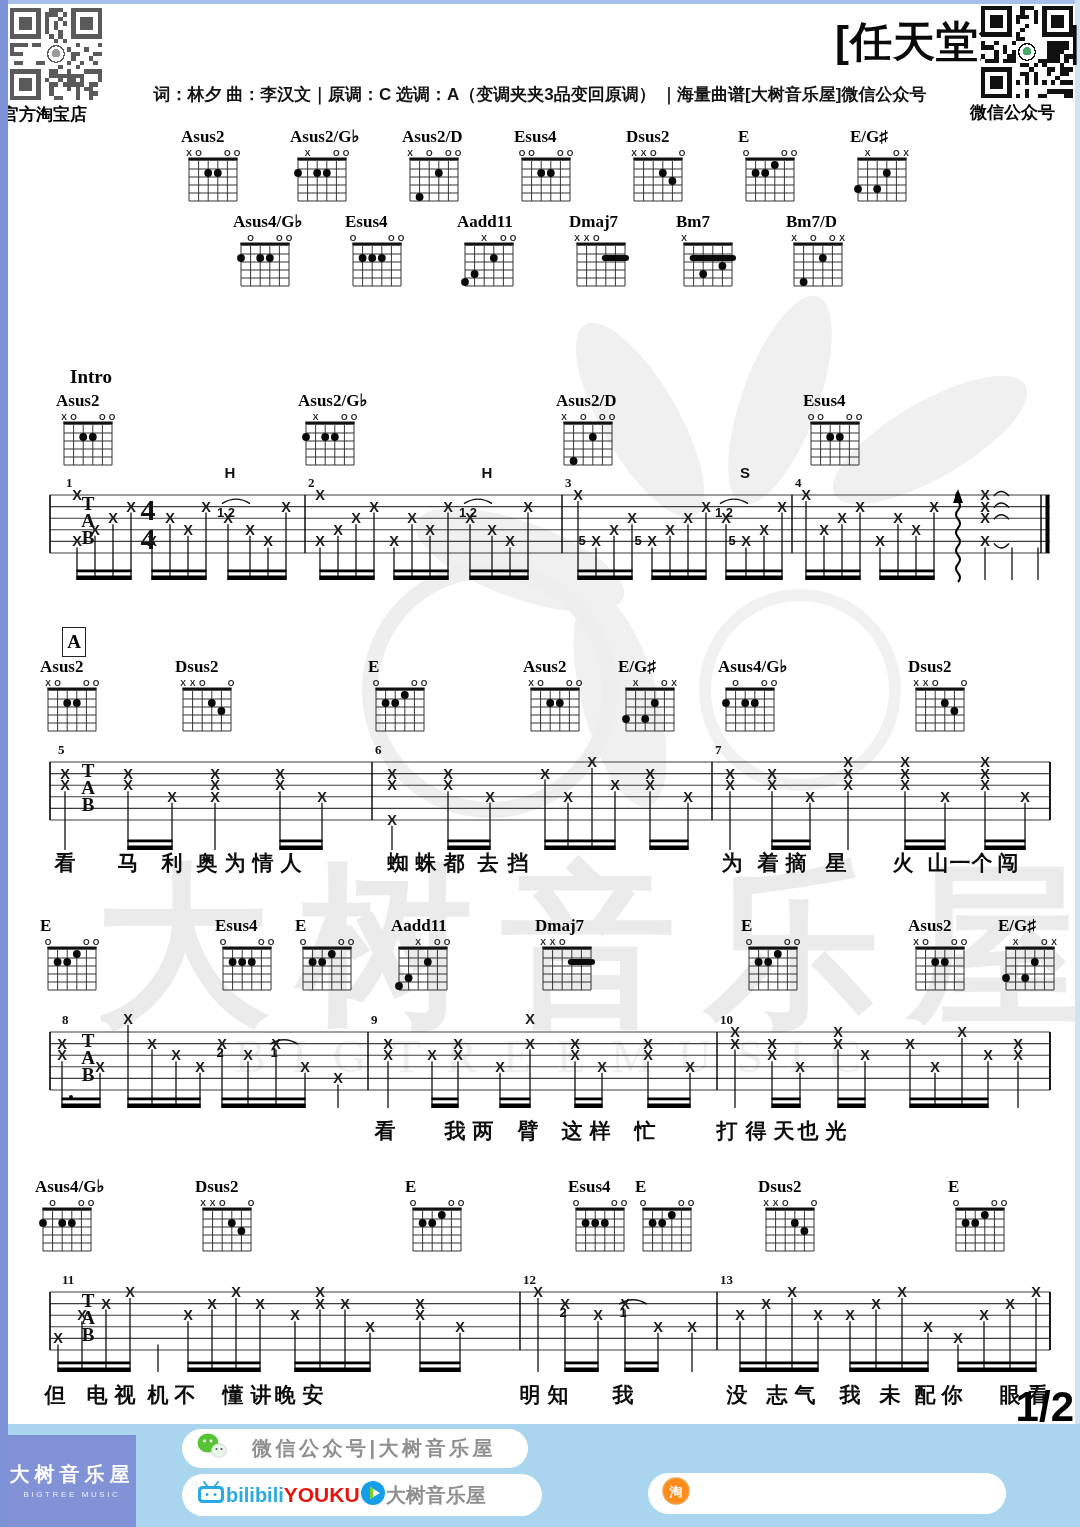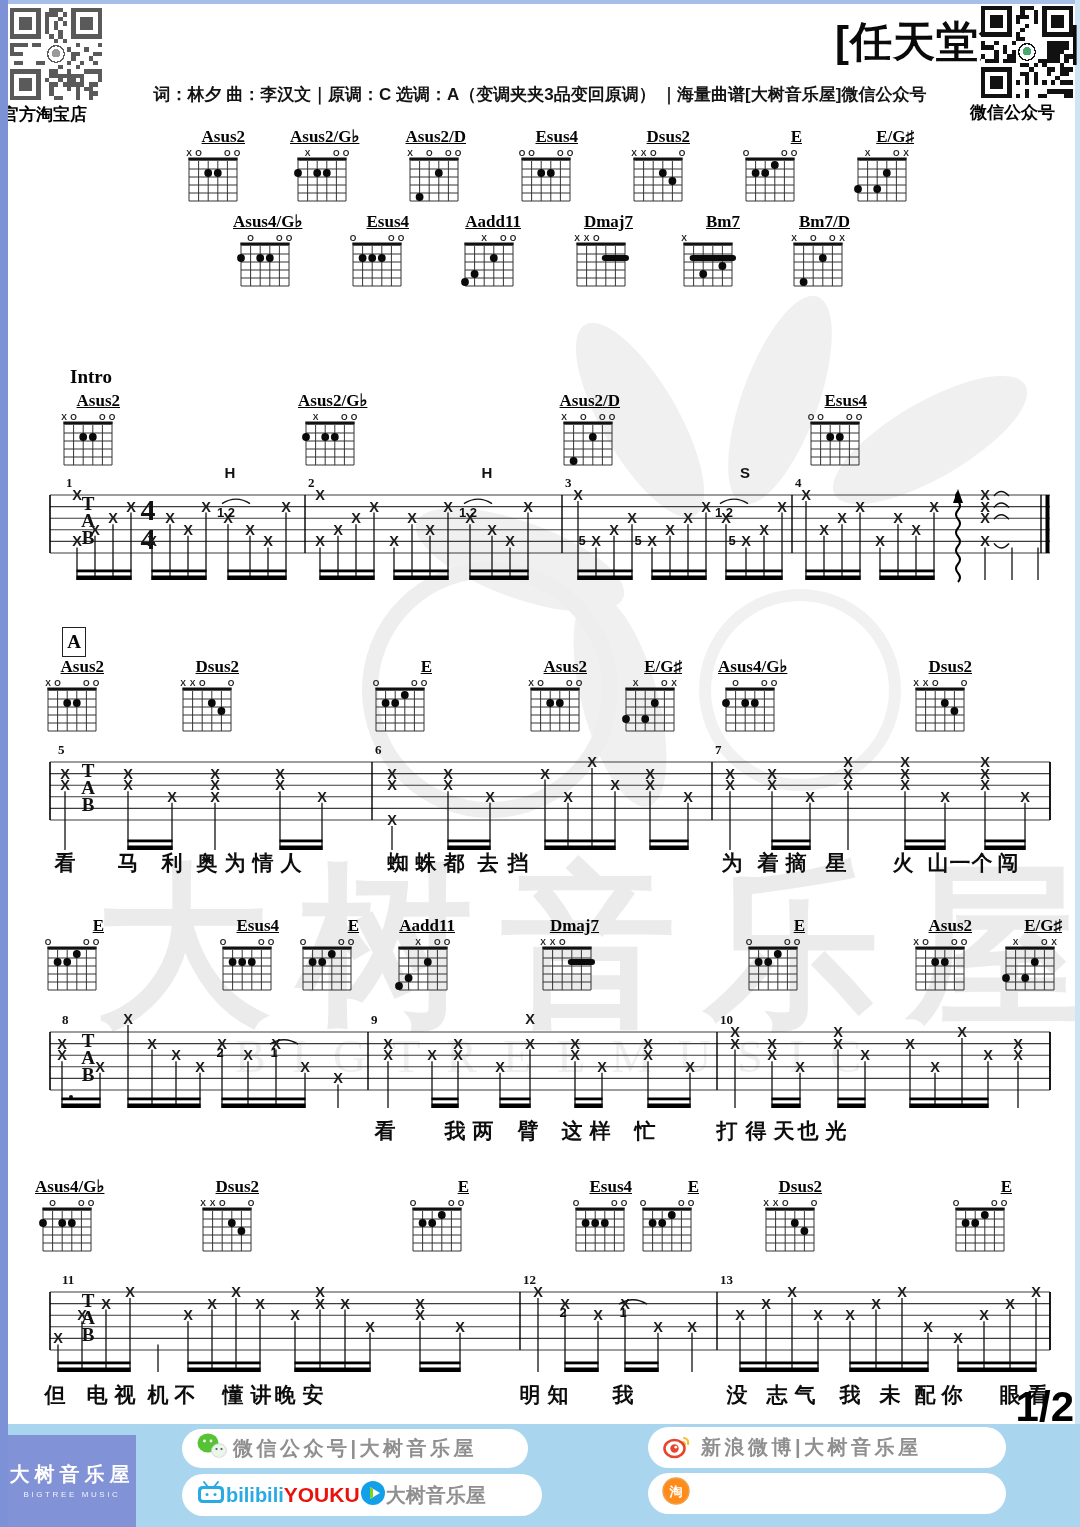--- a/index.html
+++ b/index.html
@@ -8,37 +8,37 @@
   .edge-left{position:absolute;left:0;top:0;width:8px;height:100%;background:#7d92d6;}
   .edge-right{position:absolute;right:0;top:0;width:5px;height:100%;background:#cde4f5;}
   .title{position:absolute;top:14px;left:0;width:100%;text-align:right;font-size:42px;font-weight:800;color:#0a0a0a;letter-spacing:1px;}
   .credits{position:absolute;top:83px;left:0;width:100%;text-align:center;font-size:17px;font-weight:600;color:#141414;}
   .qr{position:absolute;background:#fff;}
   .qr-left{left:10px;top:8px;}
   .qr-right{right:7px;top:6px;}
   .qr-label{position:absolute;font-size:17px;font-weight:700;color:#000;width:110px;text-align:left;}
   .qr-label-left{left:2px;top:103px;}
   .qr-label-right{right:0px;top:101px;}
-  .chord{position:absolute;width:64px;text-align:right;text-decoration:underline;}
+  .chord{position:absolute;width:64px;text-align:left;}
   .cname{font-family:"Liberation Serif",serif;font-weight:700;font-size:17px;line-height:17px;white-space:nowrap;color:#050505;}
   .sec-label{position:absolute;font-family:"Liberation Serif",serif;font-weight:700;font-size:19px;color:#050505;}
   .intro-label{left:70px;top:366px;}
   .a-box{left:62px;top:627px;width:22px;height:28px;border:1.6px solid #222;text-align:center;line-height:28px;}
   .wm{position:absolute;color:#ebebeb;pointer-events:none;white-space:nowrap;}
   .wm-main{top:830px;left:95px;font-size:175px;font-weight:700;letter-spacing:28px;}
   .wm-sub{top:1030px;left:235px;font-size:46px;font-weight:400;letter-spacing:26px;color:#efefef;font-family:"Liberation Serif",serif;}
   #tab-layer{position:absolute;left:0;top:0;}
   #wm-layer{position:absolute;left:0;top:0;}
   .footer{position:absolute;left:0;top:1424px;width:1080px;height:103px;background:#a9d6ee;}
   .logo-block{position:absolute;left:8px;top:11px;width:128px;height:92px;background:#8292d6;color:#fff;text-align:center;}
   .logo-cn{font-size:20px;font-weight:700;letter-spacing:5px;margin-top:26px;}
   .logo-en{font-size:8px;letter-spacing:2.6px;margin-top:2px;color:#f2f4ff;}
   .badge{position:absolute;background:#fff;border-radius:22px;display:flex;align-items:center;font-weight:700;color:#8f8f8f;padding:0 14px;box-sizing:border-box;}
   .badge .bt{white-space:nowrap;}
-  .b-wechat{left:182px;top:5px;width:346px;height:39px;font-size:20px;letter-spacing:3.5px;gap:5px;}
+  .b-wechat{left:182px;top:5px;width:346px;height:39px;font-size:20px;letter-spacing:3.5px;gap:24px;}
   .b-video{left:182px;top:50px;width:360px;height:42px;font-size:20px;gap:0;}
   .b-weibo{left:648px;top:3px;width:358px;height:41px;font-size:20px;letter-spacing:3.5px;gap:9px;}
   .b-shop{left:648px;top:49px;width:358px;height:41px;font-size:20px;gap:9px;}
   .bili-word{color:#29aae3;font-weight:800;font-size:20px;letter-spacing:0;}
   .youku-word{color:#e8140c;font-weight:800;font-size:21px;letter-spacing:0;}
   .page-num{position:absolute;right:6px;top:1383px;font-size:42px;font-weight:800;color:#000;}
 </style>
 </head>
 <body>
 
@@ -1630,32 +1630,20 @@
       <span>
         <svg width="26" height="26" viewBox="0 0 26 26">
           <circle cx="13" cy="13" r="12" fill="#14a0e8"></circle>
           <path d="M10,7 L20,13 L10,19 Z" fill="#fff"></path>
           <path d="M10,7 L13,9 L13,17 L10,19 Z" fill="#7ed321"></path>
         </svg>
       </span>
       <span class="bt">大树音乐屋</span>
     </div>
 
-    <div class="badge b-weibo">
-      <span>
-        <svg width="30" height="27" viewBox="0 0 30 27">
-          <path d="M22,6 q5,1 4,6" stroke="#f5c03c" stroke-width="2.2" fill="none" stroke-linecap="round"></path>
-          <path d="M21,10 q2.5,0.5 2,3" stroke="#f5c03c" stroke-width="1.8" fill="none" stroke-linecap="round"></path>
-          <ellipse cx="12.5" cy="16.5" rx="10" ry="8.5" fill="none" stroke="#e6452d" stroke-width="2.6"></ellipse>
-          <circle cx="12.5" cy="16.5" r="4.2" fill="#e6452d"></circle>
-          <circle cx="13.8" cy="15.2" r="1.4" fill="#fff"></circle>
-        </svg>
-      </span>
-      <span class="bt">新浪微博|大树音乐屋</span>
-    </div>
 
     <div class="badge b-shop">
       <span>
         <svg width="28" height="28" viewBox="0 0 28 28">
           <circle cx="14" cy="14" r="13" fill="#ff8c1a"></circle>
           <circle cx="14" cy="14" r="13" fill="none" stroke="#f0a04c" stroke-width="1.5"></circle>
           <text x="14" y="19" font-size="13" font-weight="700" fill="#fff" text-anchor="middle" font-family="'Liberation Sans',sans-serif">淘</text>
         </svg>
       </span>
     </div>

